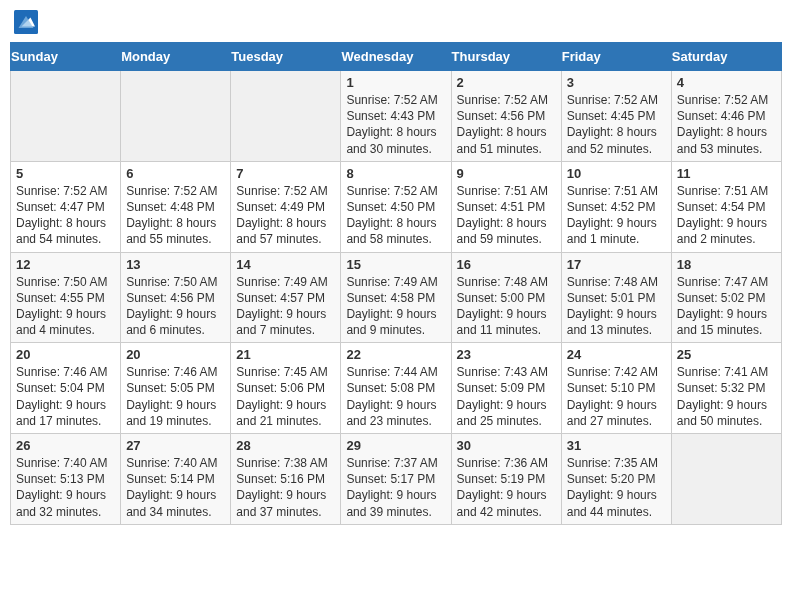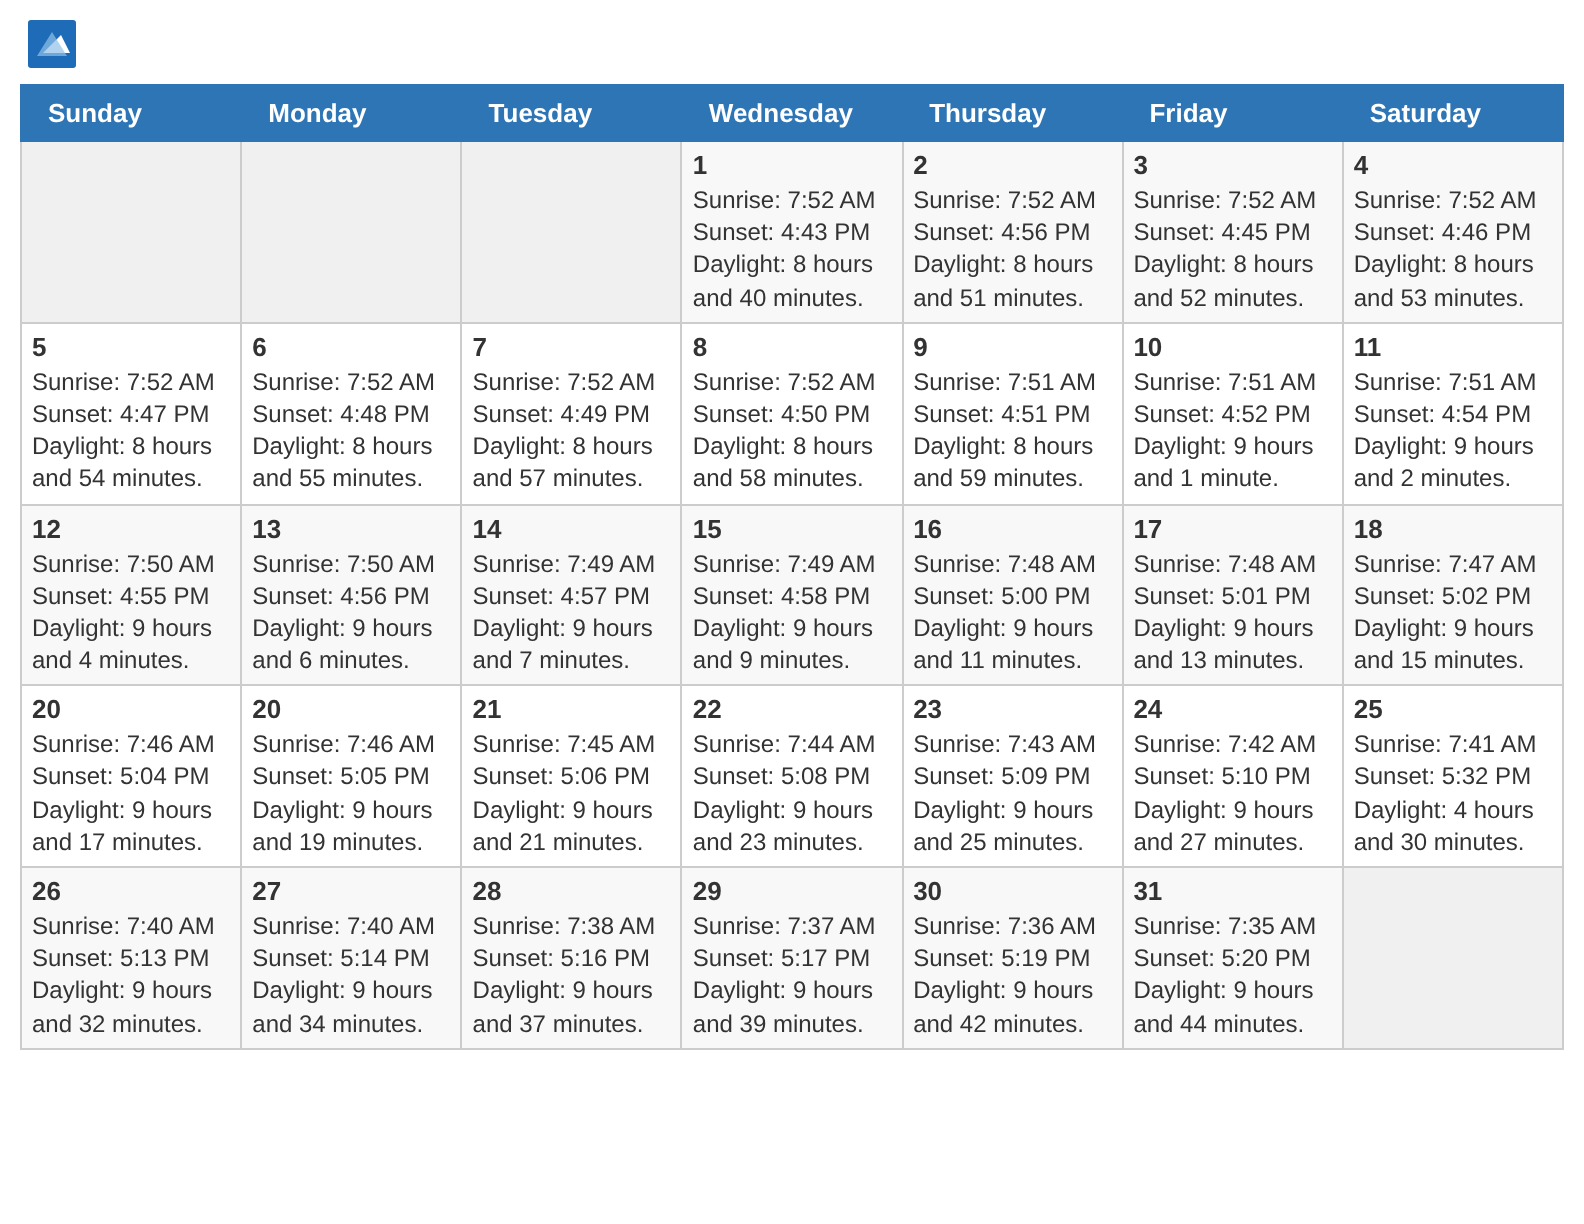--- a/index.html
+++ b/index.html
@@ -51,21 +51,21 @@
     table {
       width: 100%;
       border-collapse: collapse;
       table-layout: fixed;
     }
     thead th {
       background-color: #2e75b6;
       color: #fff;
       font-size: 13px;
       font-weight: bold;
-      padding: 6px 13px;
+      padding: 6px 0;
       text-align: left;
       border: 1px solid #2e75b6;
     }
     tbody td {
       border: 1px solid #ccc;
       vertical-align: top;
       padding: 4px 5px;
       height: 88px;
       background: #fff;
     }
@@ -126,21 +126,21 @@
   <tbody>
   <tr>
         <td class="empty-cell"></td>
         <td class="empty-cell"></td>
         <td class="empty-cell"></td>
         <td>
         <span class="day-number">1</span>
         <div class="day-info">
           <span>Sunrise: 7:52 AM</span><br>
           <span>Sunset: 4:43 PM</span><br>
-          <span>Daylight: 8 hours and 40 minutes.</span>
+          <span>Daylight: 8 hours and 30 minutes.</span>
         </div>
       </td>
         <td>
         <span class="day-number">2</span>
         <div class="day-info">
           <span>Sunrise: 7:52 AM</span><br>
           <span>Sunset: 4:56 PM</span><br>
           <span>Daylight: 8 hours and 51 minutes.</span>
         </div>
       </td>
@@ -324,21 +324,21 @@
           <span>Sunrise: 7:42 AM</span><br>
           <span>Sunset: 5:10 PM</span><br>
           <span>Daylight: 9 hours and 27 minutes.</span>
         </div>
       </td>
         <td>
         <span class="day-number">25</span>
         <div class="day-info">
           <span>Sunrise: 7:41 AM</span><br>
           <span>Sunset: 5:32 PM</span><br>
-          <span>Daylight: 4 hours and 30 minutes.</span>
+          <span>Daylight: 9 hours and 50 minutes.</span>
         </div>
       </td>
       </tr>
       <tr>
         <td>
         <span class="day-number">26</span>
         <div class="day-info">
           <span>Sunrise: 7:40 AM</span><br>
           <span>Sunset: 5:13 PM</span><br>
           <span>Daylight: 9 hours and 32 minutes.</span>

